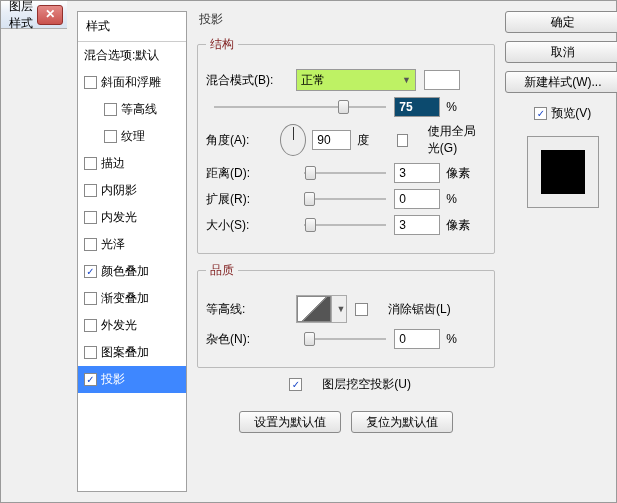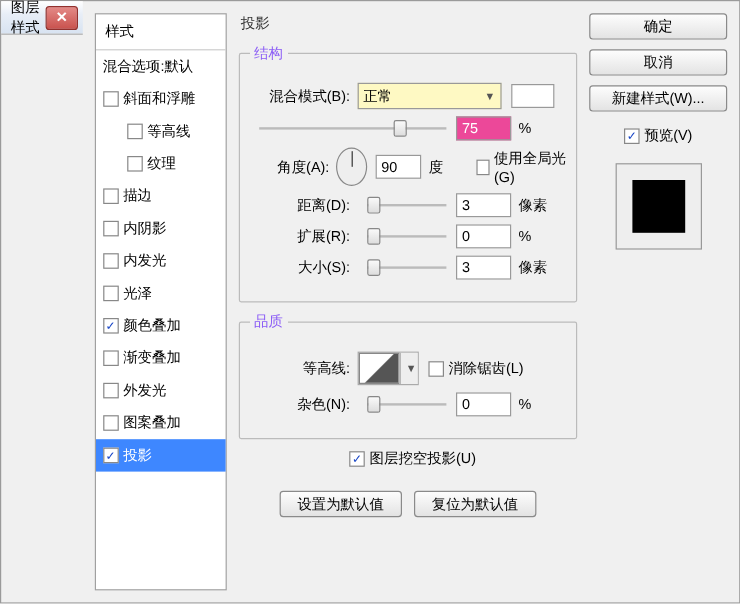--- a/index.html
+++ b/index.html
@@ -12,35 +12,35 @@
 .sidebar { width: 110px; border: 1px solid #a0a0a0; background: #fff; display: flex; flex-direction: column; }
 .sidebar-header { padding: 6px 8px; border-bottom: 1px solid #ccc; }
 .sidebar-row { padding: 5px 6px; display: flex; align-items: center; gap: 4px; cursor: pointer; }
 .sidebar-row.selected { background: #3e87ff; color: #fff; }
 .sidebar-sub { padding-left: 26px; }
 .chk { width: 13px; height: 13px; border: 1px solid #888; background: #fff; display: inline-flex; align-items: center; justify-content: center; font-size: 10px; color: #1a47c7; }
 .chk.checked::after { content: "✓"; }
 .center { flex: 1; display: flex; flex-direction: column; gap: 8px; }
 .section-title { font-size: 12px; color: #333; padding-left: 2px; }
 fieldset { border: 1px solid #bbb; border-radius: 2px; padding: 10px 8px 12px 8px; }
-legend { padding: 0 4px; color: #8b5cf6; }
+legend { padding: 0 4px; color: #7f1d1d; }
 .row { display: flex; align-items: center; margin: 6px 0; }
-.row-label { width: 90px; text-align: right; padding-right: 6px; }
-.select { height: 22px; border: 1px solid #999; background: #fef9c3; padding: 2px 4px; display: inline-flex; align-items: center; justify-content: space-between; }
+.row-label { width: 90px; padding-right: 6px; }
+.select { height: 22px; border: 1px solid #999; background: #bef264; padding: 2px 4px; display: inline-flex; align-items: center; justify-content: space-between; }
 .caret { font-size: 9px; color: #555; margin-left: 4px; }
 .swatch { width: 36px; height: 20px; border: 1px solid #999; background: #fff; display: inline-block; }
 .slider { flex: 1; height: 18px; position: relative; margin: 0 8px; }
 .slider .track { position: absolute; left: 0; right: 0; top: 8px; height: 2px; background: #bbb; }
 .slider .thumb { position: absolute; top: 2px; width: 11px; height: 14px; background: linear-gradient(#fafafa,#ddd); border: 1px solid #888; border-radius: 2px; }
 .num { width: 46px; height: 20px; border: 1px solid #999; background: #fff; padding: 2px 4px; text-align: left; }
-.num.sel { background: #ec4899; color: #fff; }
+.num.sel { background: #0c4a6e; color: #fff; font-weight: bold; }
 .unit { width: 40px; margin-left: 6px; }
 .angle-dial { width: 32px; height: 32px; border: 1px solid #888; border-radius: 50%; background: #eee; position: relative; }
 .angle-dial .hand { position: absolute; left: 50%; top: 50%; width: 1px; height: 13px; background: #333; transform-origin: top; transform: rotate(180deg); }
-.inline-chk { display: inline-flex; align-items: center; gap: 4px; margin-left: 8px; }
+.inline-chk { display: inline-flex; align-items: center; gap: 20px; margin-left: 8px; }
 .contour { width: 34px; height: 26px; border: 1px solid #888; background: linear-gradient(135deg,#fff 0 49%, #888 50% 52%, #555 52% 100%); display: inline-block; }
 .contour-wrap { display: inline-flex; border: 1px solid #aaa; }
 .contour-dd { width: 15px; background: #eee; border-left: 1px solid #aaa; display: flex; align-items: center; justify-content: center; }
 .btn { height: 22px; padding: 0 14px; background: linear-gradient(#fdfdfd,#e3e3e3); border: 1px solid #8a8a8a; border-radius: 3px; cursor: pointer; }
 .btnrow { display: flex; gap: 10px; justify-content: center; margin-top: 10px; }
 .right { width: 115px; display: flex; flex-direction: column; gap: 8px; align-items: stretch; }
 .right .btn { width: 100%; }
 .preview-chk { display: flex; gap: 4px; align-items: center; justify-content: center; margin-top: 4px; }
 .preview-box { width: 72px; height: 72px; border: 1px solid #999; background: #eee; display: flex; align-items: center; justify-content: center; margin: 6px auto 0; }
 .preview-inner { width: 44px; height: 44px; background: #000; }

